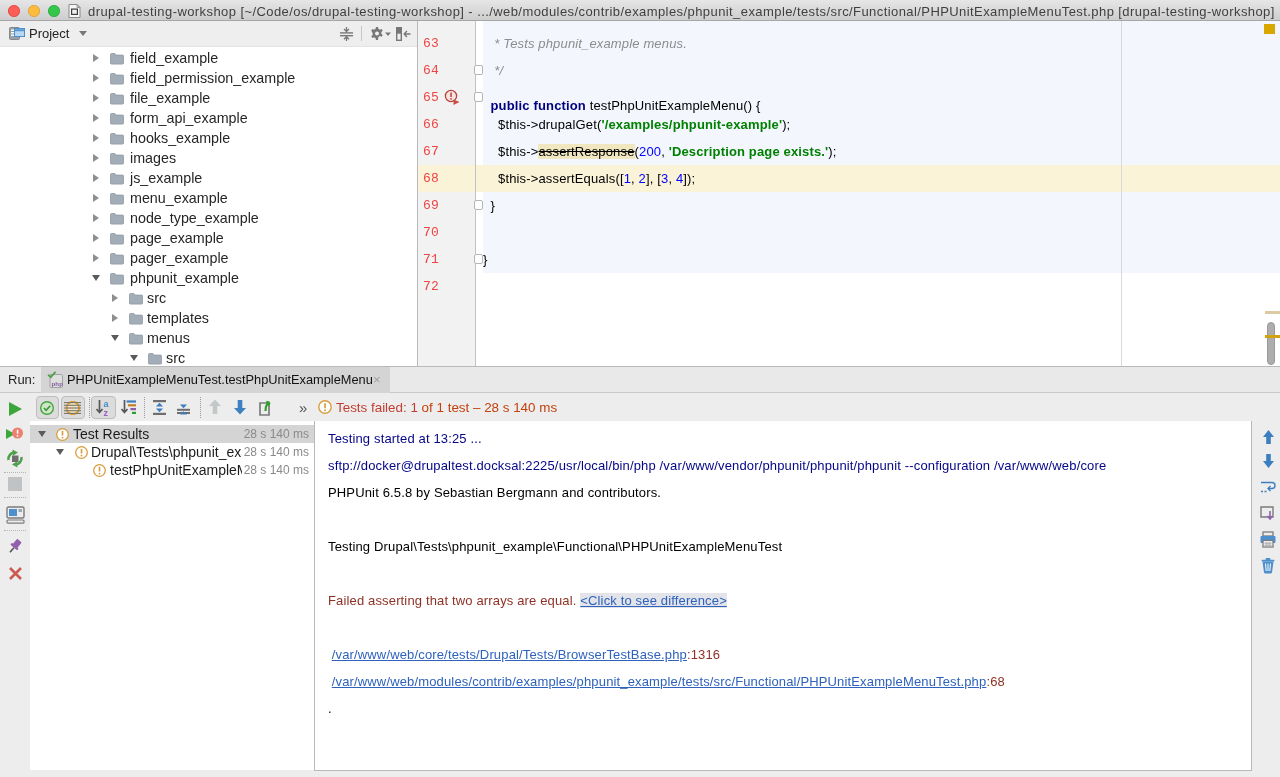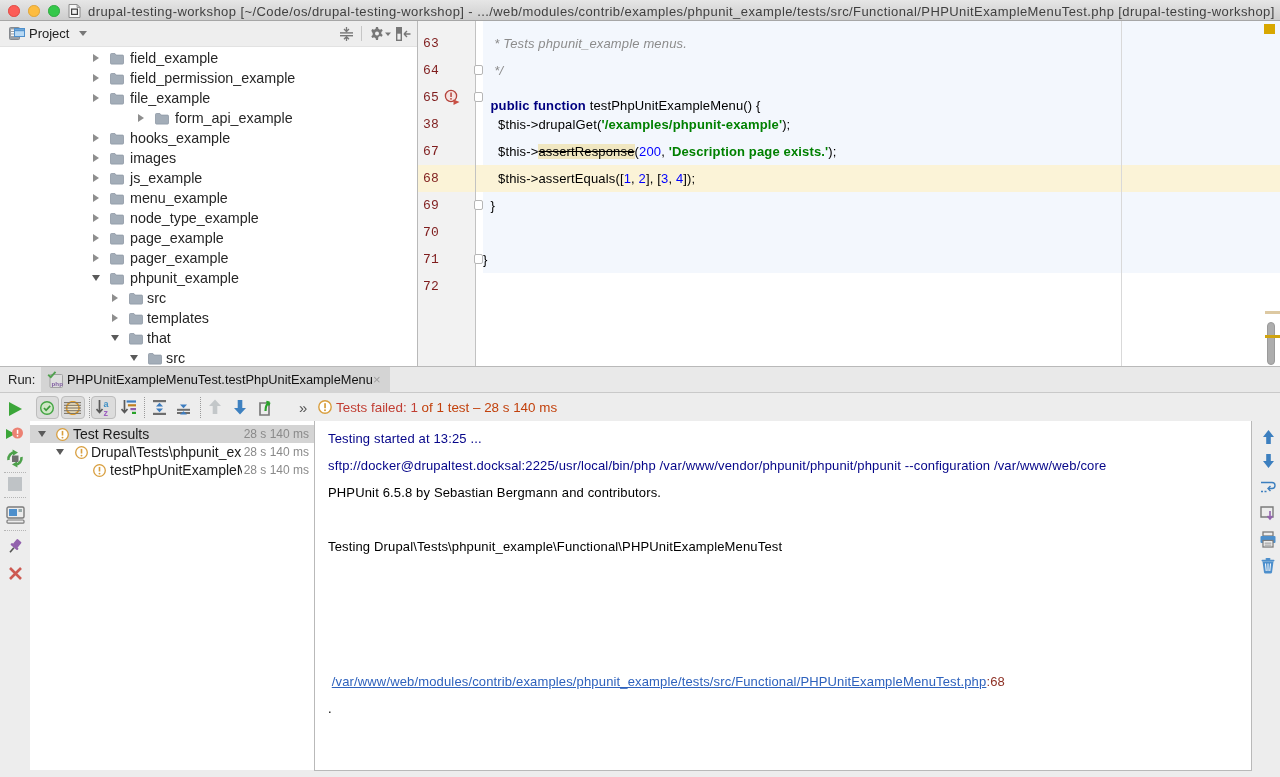--- a/index.html
+++ b/index.html
@@ -19,21 +19,21 @@
 .tri-r { display:inline-block; width:0; height:0; border-top:4.5px solid transparent; border-bottom:4.5px solid transparent; border-left:6px solid #8e8e8e; position:absolute; top:5.5px;}
 .tri-d { display:inline-block; width:0; height:0; border-left:4.5px solid transparent; border-right:4.5px solid transparent; border-top:6px solid #5a5a5a; position:absolute; top:7px;}
 .folder { position:absolute; top:3.5px; width:14px; height:13px; }
 
 #editor { left:418px; top:21px; width:862px; height:345px; background:#fff; overflow:hidden;}
 #ed-blue { position:absolute; left:65px; top:0; width:797px; height:252px; background:#f3f7fd; }
 #ed-gutter { position:absolute; left:0; top:0; width:57px; height:345px; background:#f2f2f2; }
 #ed-gutterline { position:absolute; left:57px; top:0; width:1px; height:345px; background:#c2c2c2; }
 #ed-yellow { position:absolute; left:0; top:143.5px; width:862px; height:27px; background:#fbf3d7; }
 #ed-margin { position:absolute; left:703px; top:0; width:1px; height:345px; background:#d9d9d9; }
-.lnum { position:absolute; left:0; width:21px; text-align:right; color:#7f1d1d; font-family:"Liberation Mono",monospace; font-size:13px; letter-spacing:0.15px; line-height:27px; height:27px;}
+.lnum { position:absolute; left:0; width:21px; text-align:right; color:#ef4444; font-family:"Liberation Mono",monospace; font-size:13px; letter-spacing:0.15px; line-height:27px; height:27px;}
 .cl { position:absolute; left:65px; line-height:27px; height:27px; }
 .kw { color:#000080; font-weight:bold; }
 .str { color:#008000; font-weight:bold; }
 .num { color:#0000ff; }
 .cmt { color:#8c8c8c; font-style:italic; }
 .dep { text-decoration:line-through; background:#f0e7c1; }
 .fold { position:absolute; left:56px; width:9px; height:10px; border:1px solid #b6b6b6; border-radius:2px; background:#fff; }
 
 #run { left:0; top:366px; width:1280px; height:411px; background:#ededed; border-top:1px solid #b9b9b9; }
 #run-tabrow { position:absolute; left:0; top:0; width:1280px; height:26px; background:#e9e9e9; border-bottom:1px solid #c9c9c9; }
@@ -111,21 +111,21 @@
         </svg>
         <span style="position:absolute;left:130px">field_permission_example</span>
       </div>
 <div class="trow" style="left:0;top:67px;width:418px;">
         <span class="tri-r" style="left:93px"></span>
         <svg class="folder" style="left:110px" viewBox="0 0 14 13">
           <path d="M0.5 2.5 a1 1 0 0 1 1-1 h3.4 l1.3 1.6 h6.3 a1 1 0 0 1 1 1 v7 a1 1 0 0 1-1 1 h-11 a1 1 0 0 1-1-1 z" fill="#a3adb8" stroke="#8e98a4" stroke-width="0.8"></path>
         </svg>
         <span style="position:absolute;left:130px">file_example</span>
       </div>
-<div class="trow" style="left:0;top:87px;width:376px;margin-left:45px;">
+<div class="trow" style="left:0;top:87px;width:376px;">
         <span class="tri-r" style="left:93px"></span>
         <svg class="folder" style="left:110px" viewBox="0 0 14 13">
           <path d="M0.5 2.5 a1 1 0 0 1 1-1 h3.4 l1.3 1.6 h6.3 a1 1 0 0 1 1 1 v7 a1 1 0 0 1-1 1 h-11 a1 1 0 0 1-1-1 z" fill="#a3adb8" stroke="#8e98a4" stroke-width="0.8"></path>
         </svg>
         <span style="position:absolute;left:130px">form_api_example</span>
       </div>
 <div class="trow" style="left:0;top:107px;width:418px;">
         <span class="tri-r" style="left:93px"></span>
         <svg class="folder" style="left:110px" viewBox="0 0 14 13">
           <path d="M0.5 2.5 a1 1 0 0 1 1-1 h3.4 l1.3 1.6 h6.3 a1 1 0 0 1 1 1 v7 a1 1 0 0 1-1 1 h-11 a1 1 0 0 1-1-1 z" fill="#a3adb8" stroke="#8e98a4" stroke-width="0.8"></path>
@@ -193,21 +193,21 @@
         <svg class="folder" style="left:129px" viewBox="0 0 14 13">
           <path d="M0.5 2.5 a1 1 0 0 1 1-1 h3.4 l1.3 1.6 h6.3 a1 1 0 0 1 1 1 v7 a1 1 0 0 1-1 1 h-11 a1 1 0 0 1-1-1 z" fill="#a3adb8" stroke="#8e98a4" stroke-width="0.8"></path>
         </svg>
         <span style="position:absolute;left:147px">templates</span>
       </div>
 <div class="trow" style="left:0;top:307px;width:418px;">
         <span class="tri-d" style="left:111px"></span>
         <svg class="folder" style="left:129px" viewBox="0 0 14 13">
           <path d="M0.5 2.5 a1 1 0 0 1 1-1 h3.4 l1.3 1.6 h6.3 a1 1 0 0 1 1 1 v7 a1 1 0 0 1-1 1 h-11 a1 1 0 0 1-1-1 z" fill="#a3adb8" stroke="#8e98a4" stroke-width="0.8"></path>
         </svg>
-        <span style="position:absolute;left:147px">that</span>
+        <span style="position:absolute;left:147px">menus</span>
       </div>
 <div class="trow" style="left:0;top:327px;width:418px;">
         <span class="tri-d" style="left:130px"></span>
         <svg class="folder" style="left:148px" viewBox="0 0 14 13">
           <path d="M0.5 2.5 a1 1 0 0 1 1-1 h3.4 l1.3 1.6 h6.3 a1 1 0 0 1 1 1 v7 a1 1 0 0 1-1 1 h-11 a1 1 0 0 1-1-1 z" fill="#a3adb8" stroke="#8e98a4" stroke-width="0.8"></path>
         </svg>
         <span style="position:absolute;left:166px">src</span>
       </div>
 </div>
 </div>
@@ -216,21 +216,21 @@
 <div class="abs" id="editor">
   <div id="ed-gutter"></div>
   <div id="ed-blue"></div>
   <div id="ed-yellow"></div>
   <div id="ed-gutterline"></div>
   <div id="ed-margin"></div>
   <div id="ed-lines">
 <div class="lnum" style="top:8.5px">63</div>
 <div class="lnum" style="top:35.5px">64</div>
 <div class="lnum" style="top:62.5px">65</div>
-<div class="lnum" style="top:89.5px">38</div>
+<div class="lnum" style="top:89.5px">66</div>
 <div class="lnum" style="top:116.5px">67</div>
 <div class="lnum" style="top:143.5px">68</div>
 <div class="lnum" style="top:170.5px">69</div>
 <div class="lnum" style="top:197.5px">70</div>
 <div class="lnum" style="top:224.5px">71</div>
 <div class="lnum" style="top:251.5px">72</div>
 <div class="fold" style="top:43.5px"></div>
 <div class="fold" style="top:70.5px"></div>
 <div class="fold" style="top:178.5px"></div>
 <div class="fold" style="top:232.5px"></div>
@@ -398,20 +398,22 @@
 <div class="rrow" style="top:40px;">
         <span style="position:absolute;left:80px;width:132px;overflow:hidden;white-space:nowrap;display:inline-block;height:18px;">testPhpUnitExampleMenu</span>
         <span class="dur" style="top:0px;">28 s 140 ms</span>
       </div>
 </div>
   <div id="run-console">
 <div class="conline mono" style="top:3.5px"><span class="navy">Testing started at 13:25 ...</span></div>
 <div class="conline mono" style="top:30.5px"><span class="navy">sftp://docker@drupaltest.docksal:2225/usr/local/bin/php /var/www/vendor/phpunit/phpunit/phpunit --configuration /var/www/web/core</span></div>
 <div class="conline mono" style="top:57.5px">PHPUnit 6.5.8 by Sebastian Bergmann and contributors.</div>
 <div class="conline mono" style="top:111.5px">Testing Drupal\Tests\phpunit_example\Functional\PHPUnitExampleMenuTest</div>
+<div class="conline mono" style="top:165.5px"><span class="maroon">Failed asserting that two arrays are equal.</span> <span class="clink" style="background:#e2e4e9;">&lt;Click to see difference&gt;</span></div>
+<div class="conline mono" style="top:219.5px"> <span class="clink">/var/www/web/core/tests/Drupal/Tests/BrowserTestBase.php</span><span class="maroon">:1316</span></div>
 <div class="conline mono" style="top:246.5px"> <span class="clink">/var/www/web/modules/contrib/examples/phpunit_example/tests/src/Functional/PHPUnitExampleMenuTest.php</span><span class="maroon">:68</span></div>
 <div class="conline mono" style="top:273.5px">.</div>
 </div>
   <div id="run-righticons">
 <svg style="position:absolute;left:1261px;top:62px" width="15" height="16" viewBox="0 0 15 16">
         <path d="M7.5 1 L13 8 H9.8 V15 H5.2 V8 H2 z" fill="#3c7fbf"></path>
       </svg>
 <svg style="position:absolute;left:1261px;top:86px" width="15" height="16" viewBox="0 0 15 16">
         <path d="M7.5 15 L2 8 H5.2 V1 H9.8 V8 H13 z" fill="#3c7fbf"></path>
       </svg>

